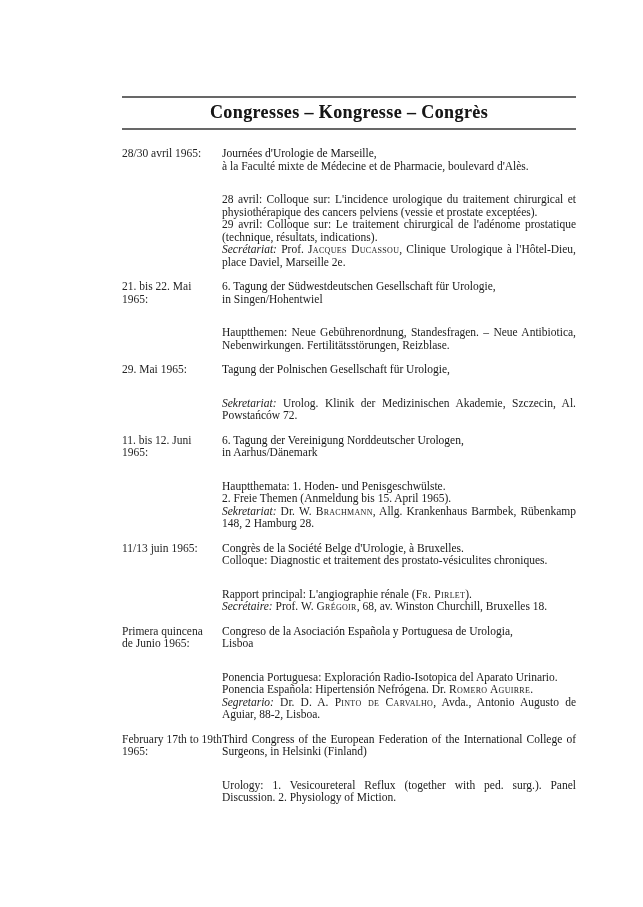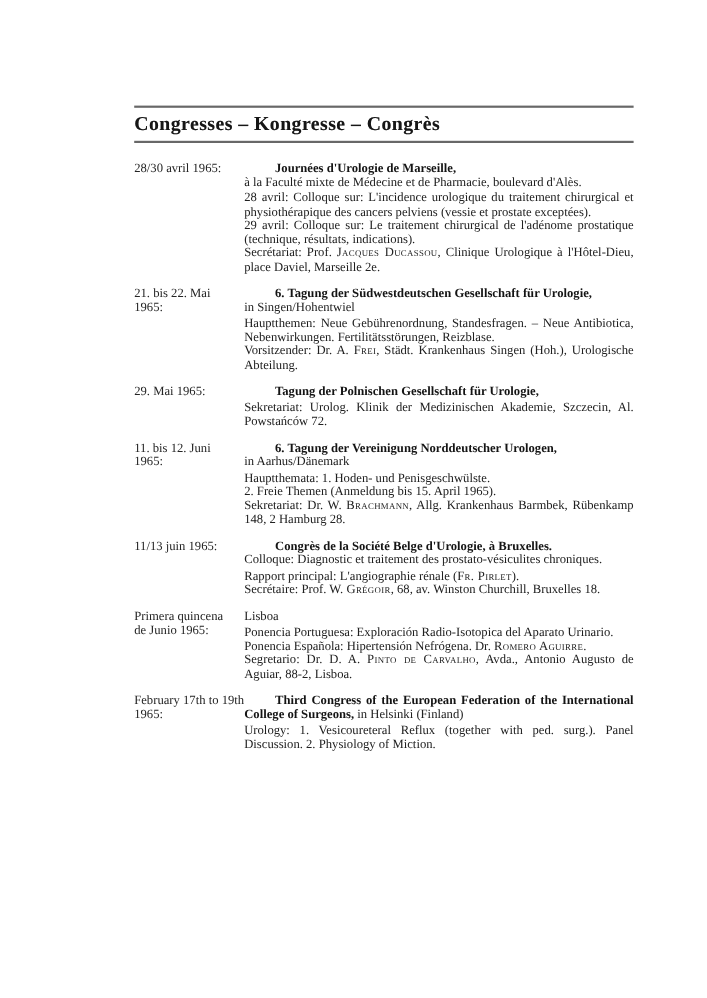--- a/index.html
+++ b/index.html
@@ -15,21 +15,21 @@
     color:var(--ink);
     -webkit-font-smoothing:antialiased;
   }
   .page{position:absolute;inset:0;}
 
   
   .header{position:absolute;left:122px;top:96px;width:454px;}
   .rule{height:2px;background:var(--rule);opacity:.85;}
   .page-title{
     margin:4px 0 5px 0;
-    text-align:left;
+    text-align:center;
     font-size:18px;font-weight:700;
     letter-spacing:.4px;
     color:#161616;
     text-shadow:0 0 .5px rgba(0,0,0,.35);
   }
 
   
   .congress-list{position:absolute;left:122px;top:147px;width:454px;}
   .entry{
     display:grid;
@@ -40,23 +40,23 @@
     font-size:11.5px;line-height:12.5px;
     color:#242424;
     padding-right:6px;
   }
   .body-col{
     font-size:11.5px;line-height:12.5px;
     text-align:justify;
     color:#202020;
   }
   .para{margin:0;}
-  .para.gap{margin-top:2px;}
-  .seg-b{font-weight:700;color:#141414;margin-left:28px;}
-  .seg-i{}
+  .para.gap{margin-top:21px;}
+  .seg-b{font-weight:400;color:#141414;}
+  .seg-i{font-style:italic;}
   .seg-sc{font-variant:small-caps;letter-spacing:.3px;}
   .seg-r{}
   .date-line{white-space:nowrap;}
 </style>
 </head>
 <body>
 
 <div class="page">
   <div class="header">
     <div class="rule"></div>
@@ -78,21 +78,20 @@
       </div>
       <div class="entry">
         <div class="date-col">
           <div class="date-line">21. bis 22. Mai</div>
           <div class="date-line">1965:</div>
         </div>
         <div class="body-col">
           <p class="para"><span class="seg-b">6. Tagung der Südwestdeutschen Gesellschaft für Urologie,</span></p>
           <p class="para"><span class="seg-r">in Singen/Hohentwiel</span></p>
           <p class="para gap"><span class="seg-r">Hauptthemen: Neue Gebührenordnung, Standesfragen. – Neue Antibiotica, Nebenwirkungen. Fertilitätsstörungen, Reizblase.</span></p>
-          <p class="para"><span class="seg-i">Vorsitzender:</span><span class="seg-r"> Dr. A. </span><span class="seg-sc">Frei</span><span class="seg-r">, Städt. Krankenhaus Singen (Hoh.), Urologische Abteilung.</span></p>
         </div>
       </div>
       <div class="entry">
         <div class="date-col">
           <div class="date-line">29. Mai 1965:</div>
         </div>
         <div class="body-col">
           <p class="para"><span class="seg-b">Tagung der Polnischen Gesellschaft für Urologie,</span></p>
           <p class="para gap"><span class="seg-i">Sekretariat:</span><span class="seg-r"> Urolog. Klinik der Medizinischen Akademie, Szczecin, Al. Powstańców 72.</span></p>
         </div>
@@ -120,20 +119,21 @@
           <p class="para gap"><span class="seg-r">Rapport principal: L'angiographie rénale (</span><span class="seg-sc">Fr. Pirlet</span><span class="seg-r">).</span></p>
           <p class="para"><span class="seg-i">Secrétaire:</span><span class="seg-r"> Prof. W. </span><span class="seg-sc">Grégoir</span><span class="seg-r">, 68, av. Winston Churchill, Bruxelles 18.</span></p>
         </div>
       </div>
       <div class="entry">
         <div class="date-col">
           <div class="date-line">Primera quincena</div>
           <div class="date-line">de Junio 1965:</div>
         </div>
         <div class="body-col">
+          <p class="para"><span class="seg-b">Congreso de la Asociación Española y Portuguesa de Urologia,</span></p>
           <p class="para"><span class="seg-r">Lisboa</span></p>
           <p class="para gap"><span class="seg-r">Ponencia Portuguesa: Exploración Radio-Isotopica del Aparato Urinario.</span></p>
           <p class="para"><span class="seg-r">Ponencia Española: Hipertensión Nefrógena. Dr. </span><span class="seg-sc">Romero Aguirre</span><span class="seg-r">.</span></p>
           <p class="para"><span class="seg-i">Segretario:</span><span class="seg-r"> Dr. D. A. </span><span class="seg-sc">Pinto de Carvalho</span><span class="seg-r">, Avda., Antonio Augusto de Aguiar, 88-2, Lisboa.</span></p>
         </div>
       </div>
       <div class="entry">
         <div class="date-col">
           <div class="date-line">February 17th to 19th</div>
           <div class="date-line">1965:</div>

